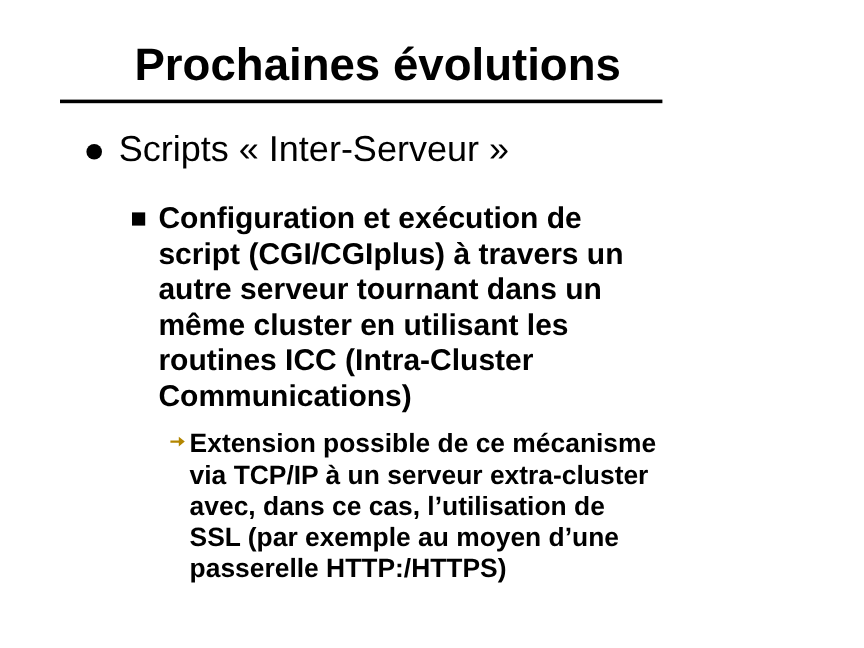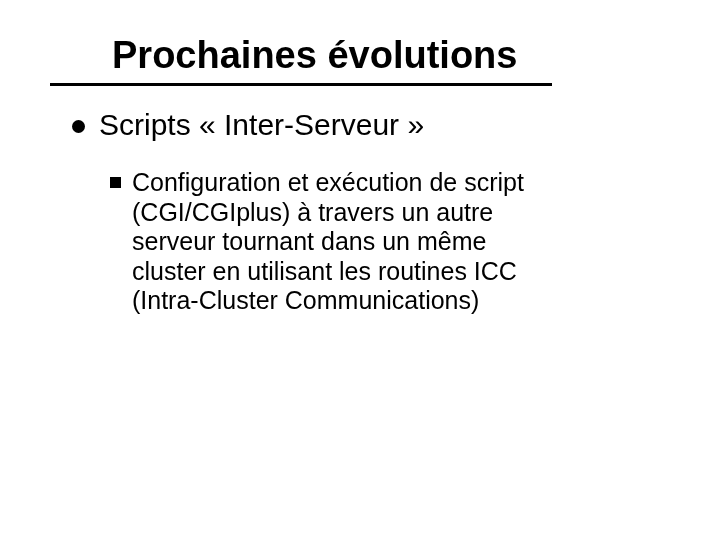--- a/index.html
+++ b/index.html
@@ -47,21 +47,21 @@
     background: #000;
     flex: 0 0 auto;
     margin-top: 12px;
     margin-right: 14px;
   }
   .lvl1-text { }
   .lvl2 {
     display: flex;
     align-items: flex-start;
     font-size: 25px;
-    font-weight: normal;
+    font-weight: bold;
     margin: 6px 0 12px 38px;
     line-height: 1.18;
   }
   .bullet-square {
     width: 11px;
     height: 11px;
     background: #000;
     flex: 0 0 auto;
     margin-top: 9px;
     margin-right: 11px;
@@ -96,16 +96,24 @@
     <div class="lvl1">
       <span class="bullet-round"></span>
       <span class="lvl1-text">Scripts « Inter-Serveur »</span>
     </div>
 
     <div class="lvl2">
       <span class="bullet-square"></span>
       <span>Configuration et exécution de script (CGI/CGIplus) à travers un autre serveur tournant dans un même cluster en utilisant les routines ICC (Intra-Cluster Communications)</span>
     </div>
 
+    <div class="lvl3">
+      <span class="arrow-icon">
+        <svg width="16" height="16" viewBox="0 0 16 16">
+          <path d="M2 7 L9 7 L9 4 L14 8 L9 12 L9 9 L2 9 Z" fill="#b38600"></path>
+        </svg>
+      </span>
+      <span>Extension possible de ce mécanisme via TCP/IP à un serveur extra-cluster avec, dans ce cas, l’utilisation de SSL (par exemple au moyen d’une passerelle HTTP:/HTTPS)</span>
+    </div>
 
   </div>
 
 </div>
 
 </body></html>

